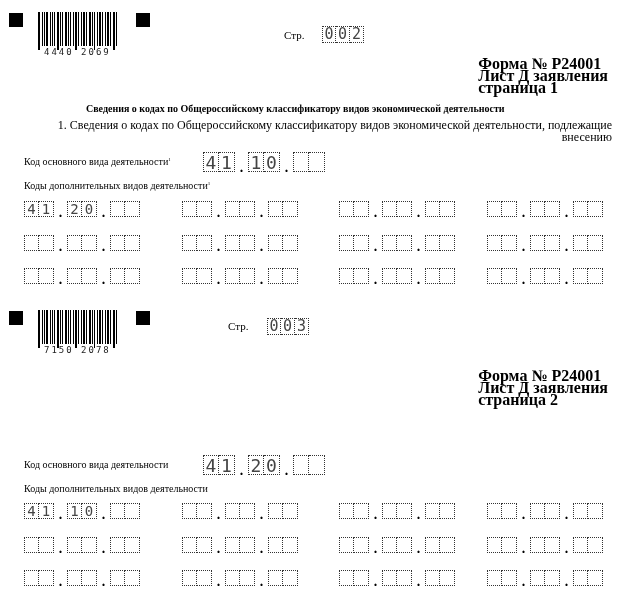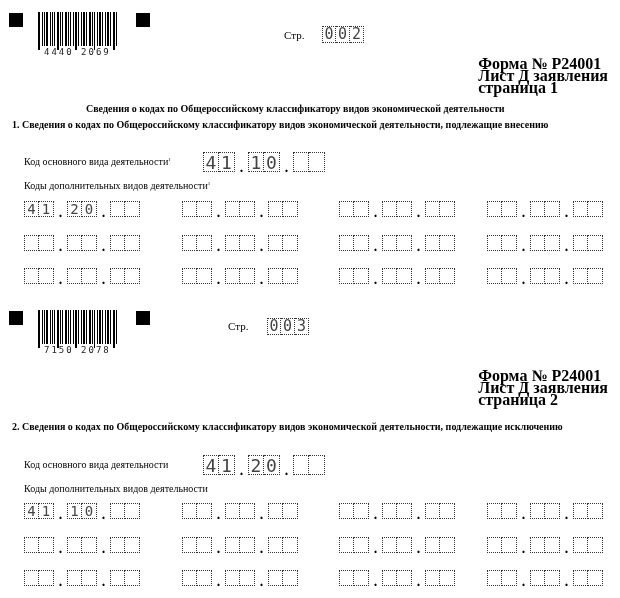--- a/index.html
+++ b/index.html
@@ -4,21 +4,21 @@
 <style>
   html, body { margin:0; padding:0; background:#fff; }
   body { width:620px; height:598px; position:relative; overflow:hidden; font-family:"Liberation Serif", "DejaVu Serif", serif; color:#000; }
   .marker { position:absolute; width:14px; height:14px; background:#000; }
   .barcode { position:absolute; height:34px; display:flex; align-items:flex-start; }
   .barcode span { display:inline-block; background:#000; height:34px; margin-right:1px; }
   .barcode-num { position:absolute; font-family:"DejaVu Sans Mono", monospace; font-size:9px; letter-spacing:2px; color:#222; }
   .str-label { position:absolute; font-size:11px; }
   .hdr-right { position:absolute; right:12px; text-align:left; font-weight:bold; font-size:16px; line-height:12px; }
   .title { position:absolute; font-weight:bold; font-size:10px; }
-  .section { position:absolute; font-weight:bold; font-size:10px; line-height:12px; }
+  .section { position:absolute; font-weight:normal; font-size:12px; line-height:12px;text-align:right; }
   .label { position:absolute; font-size:10px; }
   .label sup { font-size:5px; }
   .code-group { position:absolute; display:flex; align-items:flex-end; }
   .code-group .grp { display:flex; }
   .code-group .dot { width:13px; text-align:center; font-size:14px; line-height:8px; font-weight:bold; }
   .code-group .box { width:15px; height:16px; border:1px dotted #333; box-sizing:border-box; font-family:"DejaVu Sans Mono", monospace; font-size:14px; line-height:15px; text-align:center; color:#444; }
   .code-group .box + .box { border-left:none; }
   .big .box { height:20px; width:16px; font-size:18px; line-height:19px; }
 </style>
 </head>
@@ -332,21 +332,20 @@
           <div class="box" style="height: 17px; width: 14px; font-size: 15px;">0</div>
           <div class="box" style="height: 17px; width: 14px; font-size: 15px;">3</div>
         </div>
       </div>
       <div class="hdr-right" style="top: 370px;">
         <div>Форма № Р24001</div>
         <div>Лист Д заявления</div>
         <div>страница 2</div>
       </div>
       <div class="section" style="left: 12px; top: 421px; width: 600px;">
-        <div>2. Сведения о кодах по Общероссийскому классификатору видов экономической деятельности, подлежащие исключению</div>
       </div>
       <div class="label" style="left: 24px; top: 459px;"><span>Код основного вида деятельности</span></div>
       <div class="code-group big" style="left: 203px; top: 455px;">
         <div class="grp">
           <div class="box">4</div>
           <div class="box">1</div>
         </div>
         <div class="dot">.</div>
         <div class="grp">
           <div class="box">2</div>

